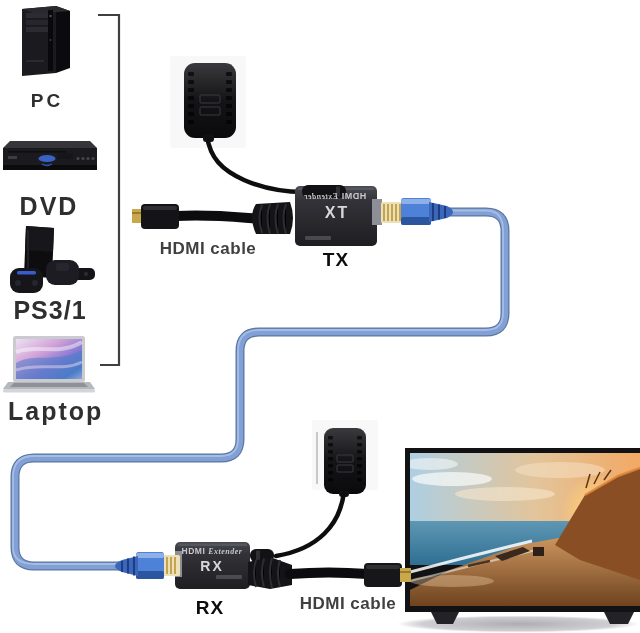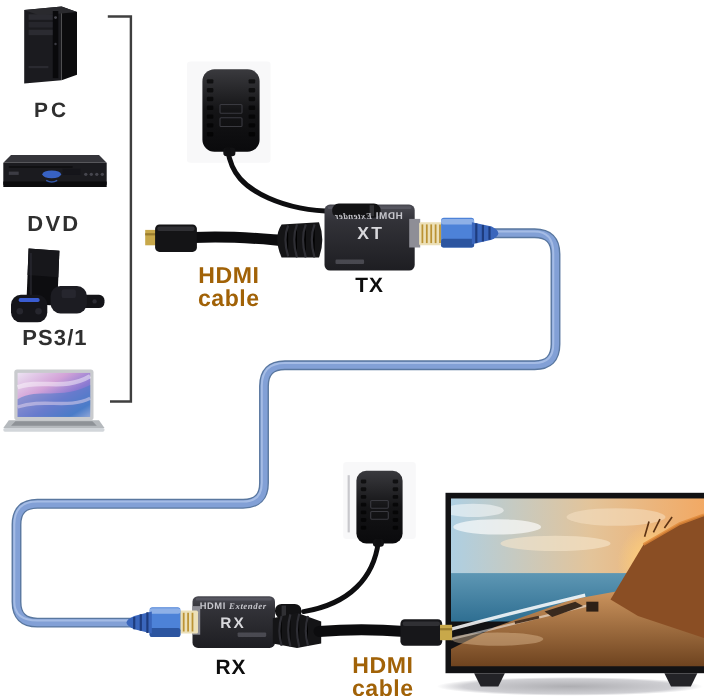--- a/index.html
+++ b/index.html
@@ -3,26 +3,26 @@
 <meta charset="utf-8">
 <style>
   html,body{margin:0;padding:0;background:#ffffff;}
   .canvas{
     position:relative;width:640px;height:633px;background:#ffffff;overflow:hidden;
     font-family:"Liberation Sans", sans-serif;
     border-radius:11px;
   }
   .canvas svg{position:absolute;left:0;top:0;}
   .lbl{position:absolute;text-align:center;font-weight:bold;color:#2f2f2f;line-height:1;}
-  .lbl-device{font-size:20px;letter-spacing:2px;}
+  .lbl-device{font-size:25px;letter-spacing:2px;}
   .lbl-pc{left:20px;top:91px;width:54px;font-size:19px;letter-spacing:3px;}
   .lbl-dvd{left:16px;top:194px;width:66px;}
   .lbl-ps34{left:12px;top:298px;width:76px;letter-spacing:1px;}
   .lbl-laptop{left:8px;top:399px;width:84px;}
-  .lbl-cable{font-size:21px;color:#a16207;letter-spacing:0.5px;}
+  .lbl-cable{font-size:17px;color:#404040;letter-spacing:0.5px;}
   .lbl-hdmi-top{left:158px;top:240px;width:100px;}
   .lbl-hdmi-bottom{left:298px;top:595px;width:100px;}
   .lbl-port{font-size:19px;color:#0d0d0d;letter-spacing:1px;}
   .lbl-tx{left:314px;top:250px;width:44px;}
   .lbl-rx{left:186px;top:598px;width:48px;}
   .unit-text{
     position:absolute;text-align:center;color:#c6c6cc;pointer-events:none;
   }
   .unit-text .unit-line1{font-size:9px;font-weight:bold;letter-spacing:0.5px;white-space:nowrap;}
   .unit-text .unit-model{font-family:"Liberation Serif", serif;font-style:italic;font-weight:bold;font-size:8px;}
@@ -316,20 +316,21 @@
     <rect x="364" y="563" width="38" height="24" rx="4" fill="#17171a"></rect>
     <rect x="366" y="565" width="34" height="4" rx="2" fill="#303034"></rect>
     <rect x="400" y="568" width="11" height="14" fill="#c8a84a"></rect>
     <rect x="400" y="571" width="11" height="2" fill="#9a7c2e"></rect>
   </g>
 </svg>
 
   <div class="lbl lbl-device lbl-pc">PC</div>
   <div class="lbl lbl-device lbl-dvd">DVD</div>
   <div class="lbl lbl-device lbl-ps34">PS3/1</div>
+  <div class="lbl lbl-device lbl-laptop">Laptop</div>
   <div class="lbl lbl-cable lbl-hdmi-top">HDMI cable</div>
   <div class="lbl lbl-port lbl-tx">TX</div>
   <div class="lbl lbl-port lbl-rx">RX</div>
   <div class="lbl lbl-cable lbl-hdmi-bottom">HDMI cable</div>
 
   <div class="unit-text tx-text">
     <div class="unit-line1">
       <span>HDMI</span>
       <span class="unit-model">Extender</span>
     </div>

